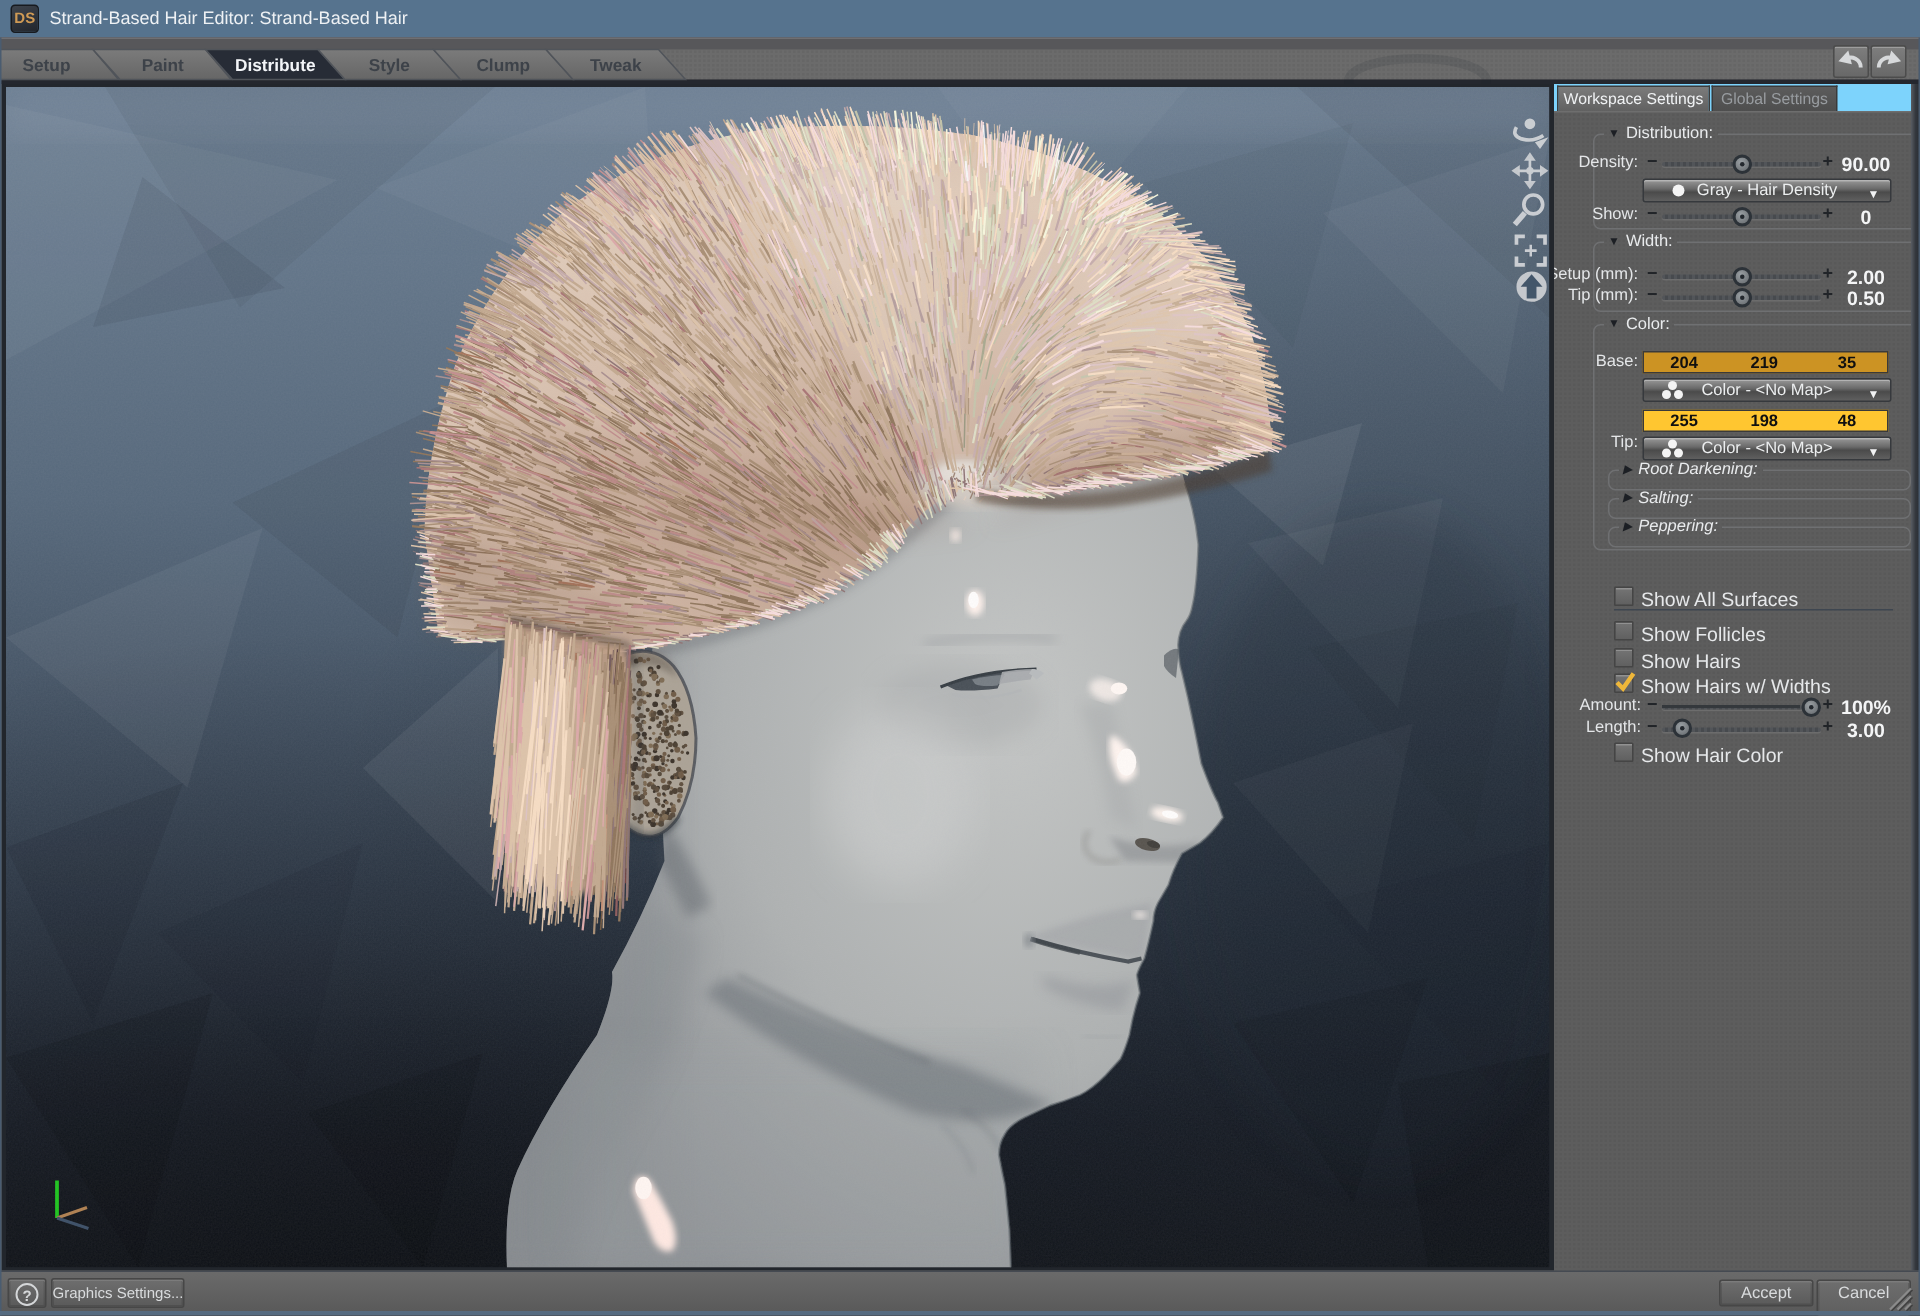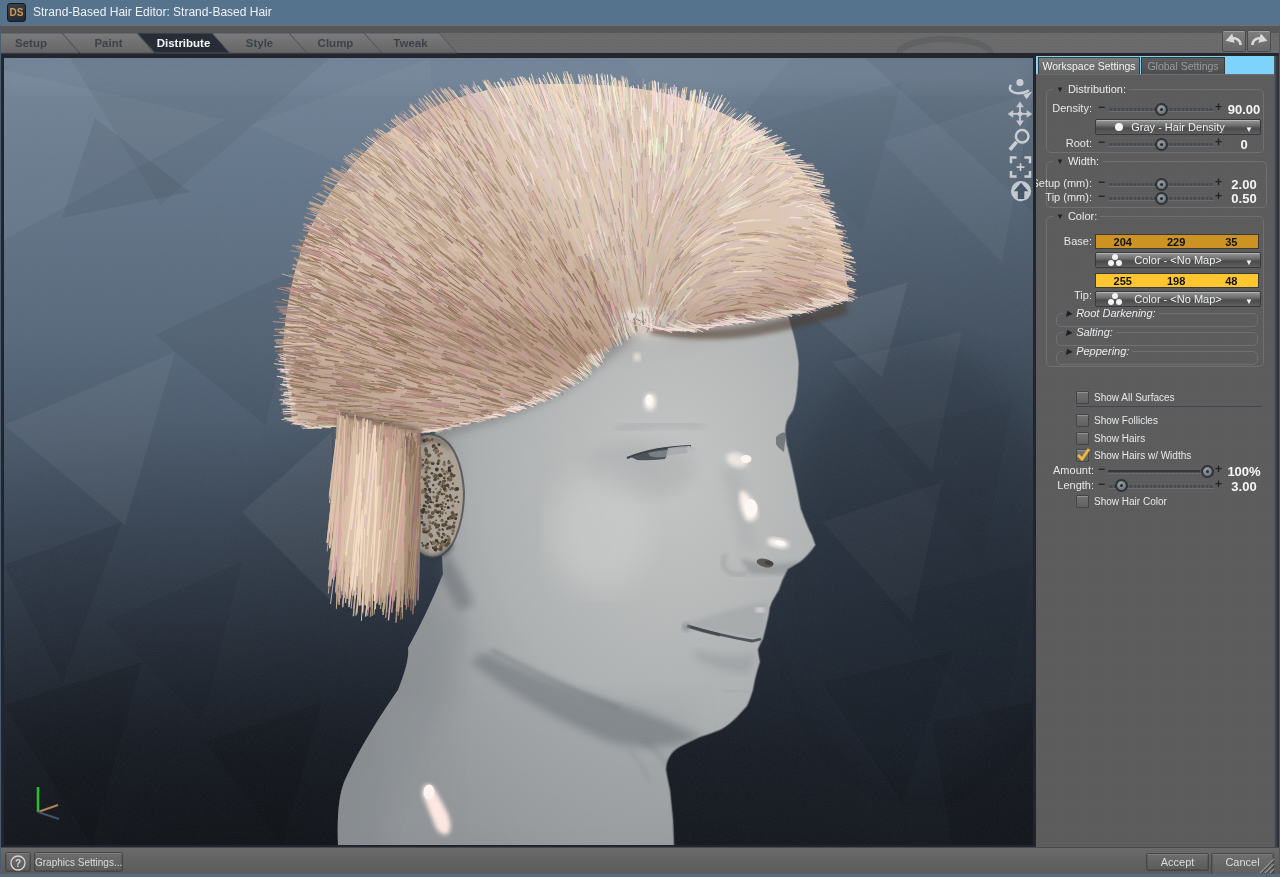--- a/index.html
+++ b/index.html
@@ -26,42 +26,42 @@
   #ptabs { position:absolute; left:1036px; top:56px; width:244px; height:18px; background:#7dd3fc; }
   .ptab  { position:absolute; top:1px; height:17px; font-size:10.5px; text-align:center; line-height:17px; white-space:nowrap; }
   #ptab1 { left:2px; width:102px; background:linear-gradient(#7b7b7b,#616161); color:#f0f2f4;
            border:1px solid #3c3c3c; border-bottom:none; }
   #ptab2 { left:105px; width:84px; background:linear-gradient(#5c5c5c,#4e4e4e); color:#989ca0;
            border:1px solid #3a3a3a; border-bottom:none; }
   #panel { position:absolute; left:1036px; top:74px; width:238px; height:773px; background:#5d5d5d; background-image:radial-gradient(rgba(0,0,0,0.045) 1px, transparent 1px); background-size:3px 3px;
            border-top:1px solid #6e6e6e; overflow:hidden; }
   #panelridge { position:absolute; left:1274px; top:56px; width:6px; height:791px;
            background:linear-gradient(90deg,#585c62,#34383e 50%,#272b31); }
-  fieldset { position:absolute; border:1px solid #6f7072; border-radius:5px; }
+  fieldset { position:absolute; border:1px solid #6f7072; border-radius:5px;margin-left:16px; }
   legend { margin-left:6px; padding:0 3px; font-size:11px; color:#e9ebed; white-space:nowrap; }
   legend .arr { display:inline-block; transform:translateY(-1px); margin-right:4px; font-size:8px; color:#1c1f24; }
   .lbl { position:absolute; font-size:11px; color:#e4e6e8; text-align:right; white-space:nowrap; }
   .val { position:absolute; font-size:13px; color:#f4f5f6; font-weight:bold; text-align:center; }
   .pm  { position:absolute; font-size:12px; color:#212428; font-weight:bold; }
   .track { position:absolute; height:3px; border-radius:2px;
      background:repeating-linear-gradient(90deg,#525559 0 2px,#474a4e 2px 4px); box-shadow:0 1px 0 rgba(255,255,255,.10); }
   .knob { position:absolute; width:13px; height:13px; border-radius:50%;
      background:radial-gradient(circle at 40% 35%, #9aA0a4, #63676b);
      border:2px solid #2c3238; }
   .knob:after { content:""; position:absolute; left:3px; top:3px; width:3px; height:3px; border-radius:50%; background:#23282e; }
   .drop { position:absolute; height:16px; border-radius:2px; border:1px solid #36393d;
      background:linear-gradient(#989898,#6a6a6a 42%,#4b4b4b 58%,#5f5f5f);
      color:#eceeef; font-size:11px; text-align:center; line-height:15px;
      box-shadow:inset 0 1px 0 rgba(255,255,255,.3); }
   .drop .dar { position:absolute; right:7px; top:2px; color:#f2f3f4; font-size:8px; }
   .cbar { position:absolute; height:15px; border:1px solid #3a3a3a; }
   .cbar span { position:absolute; top:1px; width:33%; text-align:center; font-size:11px; font-weight:bold; color:#101010; }
   .chk { position:absolute; width:13px; height:13px; background:linear-gradient(#747474,#606060);
      border:1px solid #454545; box-shadow:inset 0 1px 0 rgba(255,255,255,.22); border-radius:1px; }
-  .chklbl { position:absolute; font-size:10px; color:#e6e8ea; text-align:left; }
+  .chklbl { position:absolute; font-size:13px; color:#e6e8ea; text-align:left; }
   .bbtn { position:absolute; border-radius:2px; background:linear-gradient(#6e6e6e,#5a5a5a);
      border:1px solid #474747; box-shadow:inset 0 1px 0 rgba(255,255,255,.18), inset 0 0 0 1px rgba(0,0,0,.12);
      color:#d9dbdd; font-size:11px; text-align:center; }
 </style>
 </head>
 <body>
 <div id="win">
 
   <div id="titlebar">
     <div id="dsicon">DS</div>
@@ -921,21 +921,21 @@
         <legend style=""><span class="arr">▼</span>Distribution:</legend>
       </fieldset>
 <div class="lbl" style="left:2px;top:27px;width:54px">Density:</div>
 <div class="pm" style="left:62px;top:25px">−</div>
 <div class="track" style="left:72px;top:33px;width:106px"></div>
 <div class="knob" style="left:118.5px;top:27.5px"></div>
 <div class="pm" style="left:179px;top:25px">+</div>
 <div class="val" style="left:186px;top:27px;width:44px">90.00</div>
 <div class="drop" style="left:59px;top:44px;width:166px">Gray - Hair Density<span class="dar">▼</span></div>
 <div style="position:absolute;left:79px;top:48px;width:8px;height:8px;border-radius:50%;background:#f4f4f4"></div>
-<div class="lbl" style="left:2px;top:62px;width:54px">Root:</div>
+<div class="lbl" style="left:2px;top:62px;width:54px">Show:</div>
 <div class="pm" style="left:62px;top:60px">−</div>
 <div class="track" style="left:72px;top:68px;width:106px"></div>
 <div class="knob" style="left:118.5px;top:62.5px"></div>
 <div class="pm" style="left:179px;top:60px">+</div>
 <div class="val" style="left:186px;top:62px;width:44px">0</div>
 <fieldset style="left:10px;top:80px;width:221px;height:53px">
         <legend style=""><span class="arr">▼</span>Width:</legend>
       </fieldset>
 <div class="lbl" style="left:-6px;top:102px;width:62px">Setup (mm):</div>
 <div class="pm" style="left:62px;top:100px">−</div>
@@ -948,21 +948,21 @@
 <div class="track" style="left:72px;top:122px;width:106px"></div>
 <div class="knob" style="left:118.5px;top:116.5px"></div>
 <div class="pm" style="left:179px;top:114px">+</div>
 <div class="val" style="left:186px;top:116px;width:44px">0.50</div>
 <fieldset style="left:10px;top:135px;width:218px;height:157px">
         <legend style=""><span class="arr">▼</span>Color:</legend>
       </fieldset>
 <div class="lbl" style="left:20px;top:160px;width:36px">Base:</div>
 <div class="cbar" style="left:59px;top:159px;width:164px;background:#cc9323">
         <span style="left:0">204</span>
-        <span style="left:33%">229</span>
+        <span style="left:33%">219</span>
         <span style="right:0">35</span>
       </div>
 <div class="drop" style="left:59px;top:177px;width:166px">Color - &lt;No Map&gt;<span class="dar">▼</span></div>
 <div style="position:absolute;left:76px;top:179px;width:6px;height:6px;border-radius:50%;background:#f4f4f4"></div>
 <div style="position:absolute;left:72px;top:185px;width:6px;height:6px;border-radius:50%;background:#f4f4f4"></div>
 <div style="position:absolute;left:80px;top:185px;width:6px;height:6px;border-radius:50%;background:#f4f4f4"></div>
 <div class="lbl" style="left:20px;top:214px;width:36px">Tip:</div>
 <div class="cbar" style="left:59px;top:198px;width:164px;background:#ffc630">
         <span style="left:0">255</span>
         <span style="left:33%">198</span>

